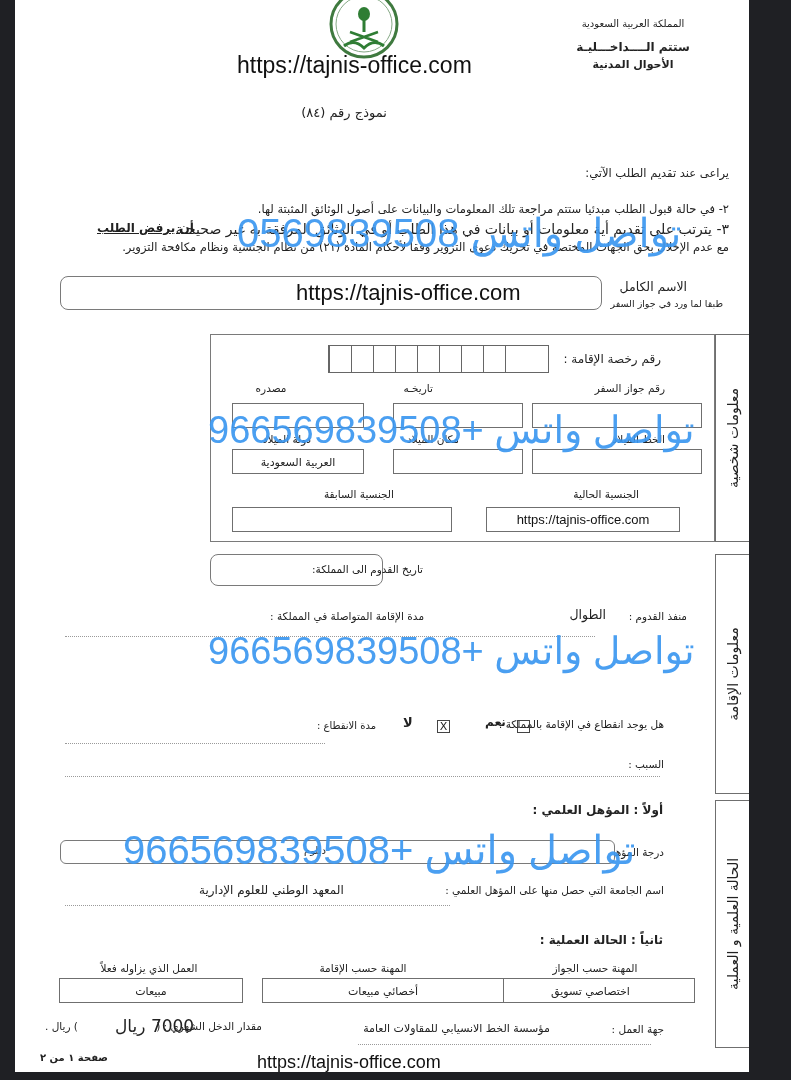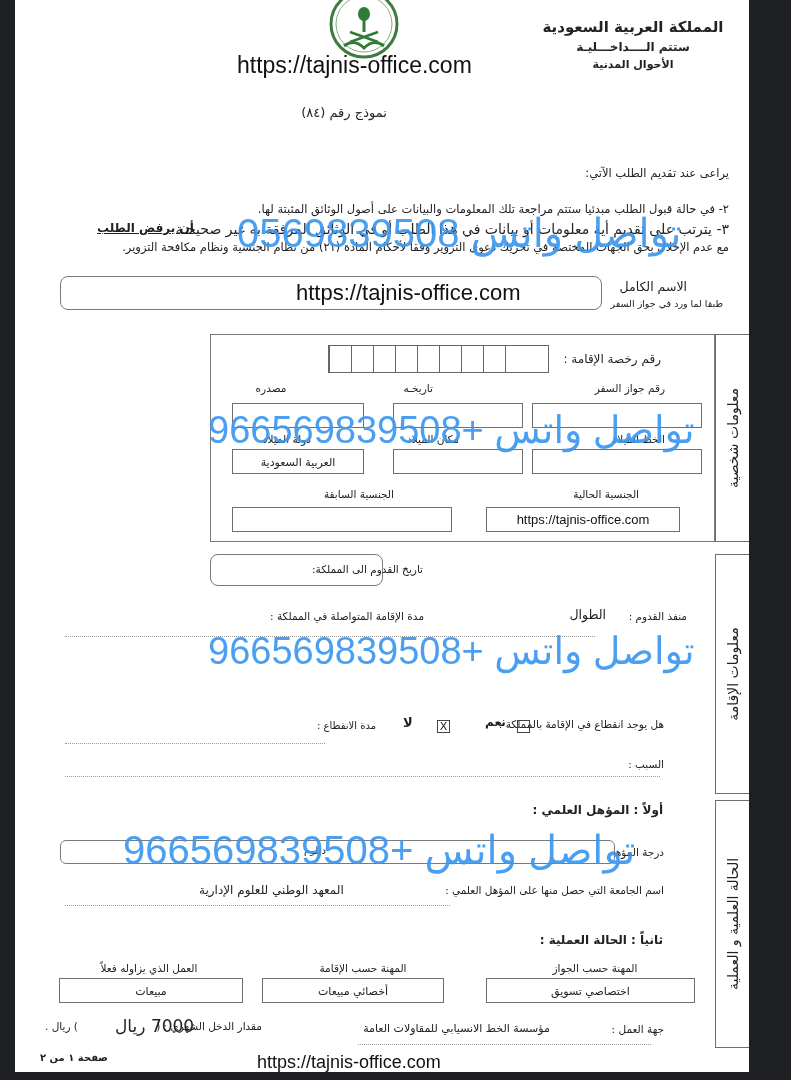--- a/index.html
+++ b/index.html
@@ -15,21 +15,21 @@
   .side { position:absolute; border:1.5px solid #6f6f6f; box-sizing:border-box; background:#fff; }
   .side span { position:absolute; left:50%; top:50%; transform:translate(-50%,-50%) rotate(-90deg); white-space:nowrap; font-size:14px; color:#222; direction:rtl; }
   .fld-val { position:absolute; left:0; right:0; top:50%; transform:translateY(-50%); text-align:center; font-size:11px; color:#222; direction:rtl; }
   .cb { position:absolute; width:13px; height:13px; border:1.3px solid #444; box-sizing:border-box; font-size:11px; line-height:11px; text-align:center; color:#222; font-family:"DejaVu Sans", sans-serif; }
 </style>
 </head>
 <body>
 
 <div class="page">
 
-  <div class="abs ar" style="right:6px; top:18px; width:220px; text-align:center; font-weight:bold; font-size:15px;">المملكة العربية السعودية</div>
+  <div class="abs ar" style="right:6px; top:18px; width:220px; text-align:center; font-weight:normal; font-size:10px;">المملكة العربية السعودية</div>
   <div class="abs ar" style="right:6px; top:40px; width:220px; text-align:center; font-weight:bold; font-size:12px;">ستتم الــــداخـــليـة</div>
   <div class="abs ar" style="right:6px; top:58px; width:220px; text-align:center; font-weight:bold; font-size:11px;">الأحوال المدنية</div>
 
   <div class="abs" style="left:313px; top:-12px; width:72px; height:72px;">
     <svg width="72" height="72" viewBox="0 0 72 72">
       <circle cx="36" cy="36" r="33" fill="none" stroke="#3f7a3f" stroke-width="3"></circle>
       <circle cx="36" cy="36" r="28" fill="#fff" stroke="#86a986" stroke-width="1"></circle>
       <ellipse cx="36" cy="26" rx="6" ry="7" fill="#2f7d34"></ellipse>
       <rect x="34.5" y="30" width="3" height="14" fill="#2f7d34"></rect>
       <path d="M22 44 L50 54 M50 44 L22 54" stroke="#2f7d34" stroke-width="2.5"></path>
@@ -155,21 +155,21 @@
 
   <div class="abs ar" style="right:86px; top:933px; font-size:12px; font-weight:bold;">ثانياً : الحالة العملية :</div>
 
   <div class="abs ar" style="right:94px; top:962px; width:120px; text-align:center; font-size:10.5px;">المهنة حسب الجواز</div>
   <div class="abs ar" style="right:326px; top:962px; width:120px; text-align:center; font-size:10.5px;">المهنة حسب الإقامة</div>
   <div class="abs ar" style="right:540px; top:962px; width:120px; text-align:center; font-size:10.5px;">العمل الذي يزاوله فعلاً</div>
 
   <div class="box" style="left:471px; top:978px; width:209px; height:25px;">
       <div class="fld-val">اختصاصي تسويق</div>
     </div>
-  <div class="box" style="left:247px; top:978px; width:182px; height:25px;">
+  <div class="box" style="left:247px; top:978px; width:242px; height:25px;">
       <div class="fld-val">أخصائي مبيعات</div>
     </div>
   <div class="box" style="left:44px; top:978px; width:184px; height:25px;">
       <div class="fld-val">مبيعات</div>
     </div>
 
   <div class="abs ar" style="right:85px; top:1023px; font-size:10.5px;">جهة العمل :</div>
   <div class="abs ar" style="right:150px; top:1022px; width:285px; text-align:center; font-size:11px;">مؤسسة الخط الانسيابي للمقاولات العامة</div>
   <div class="dots" style="left:343px; width:293px; top:1044px;"></div>
 

